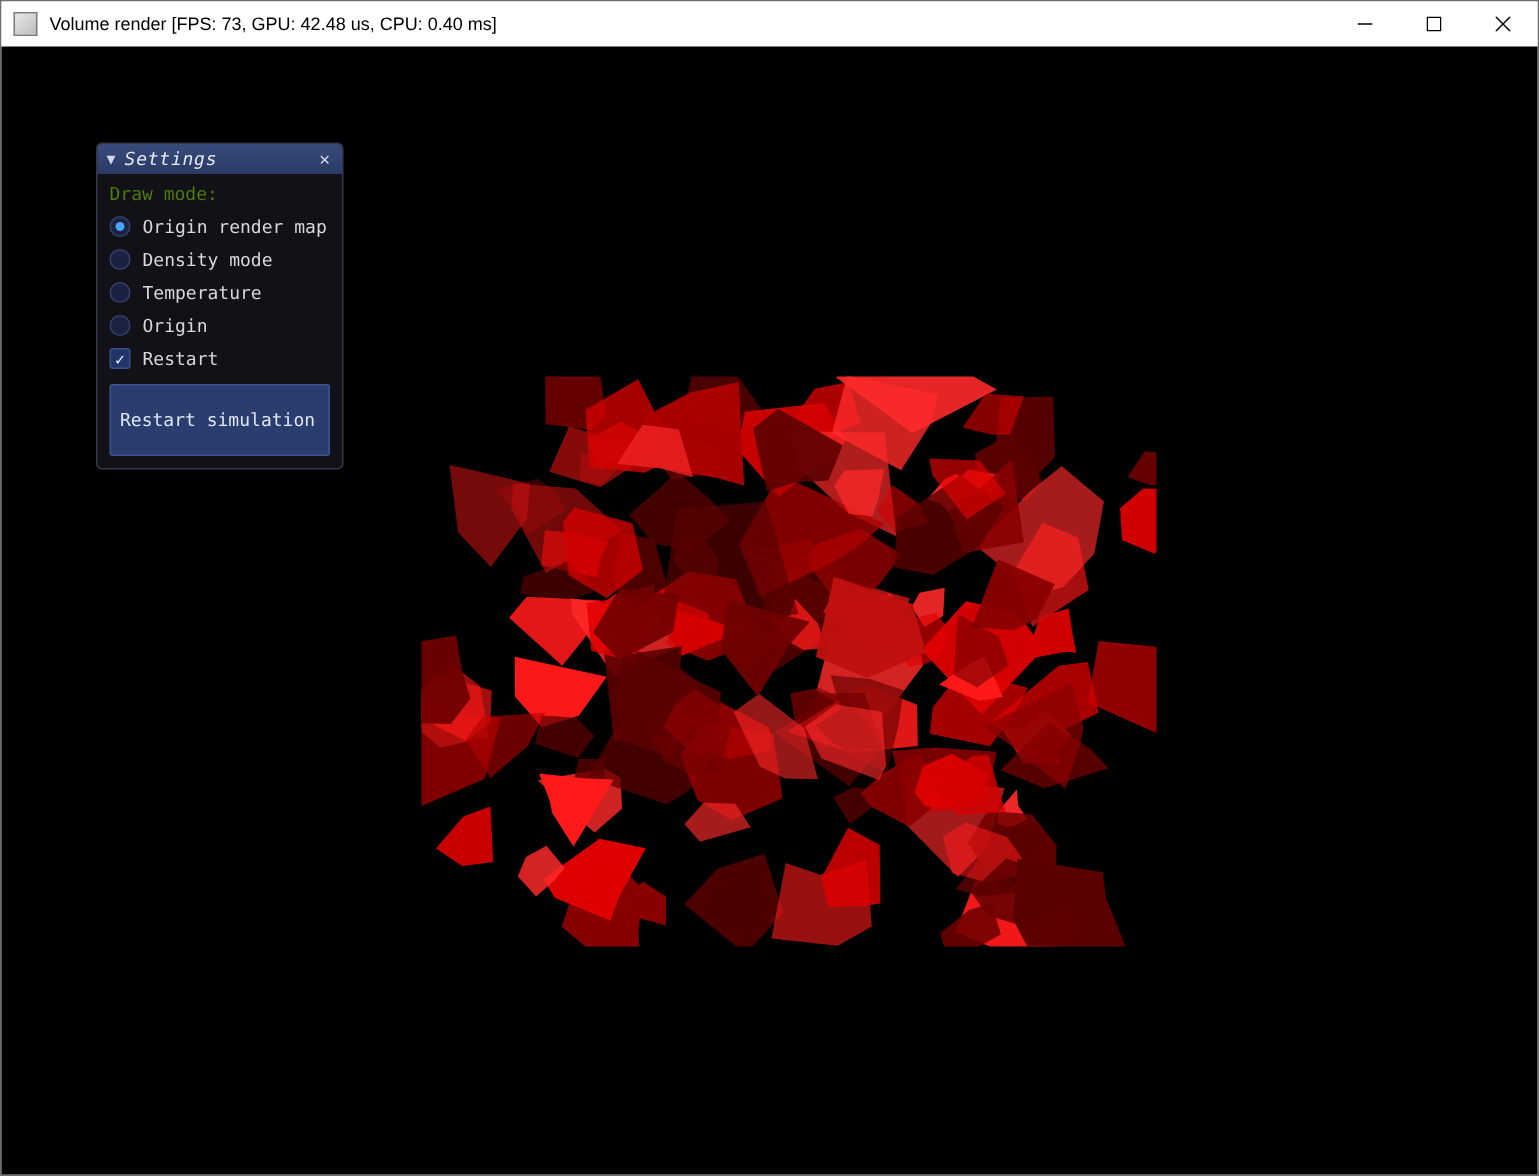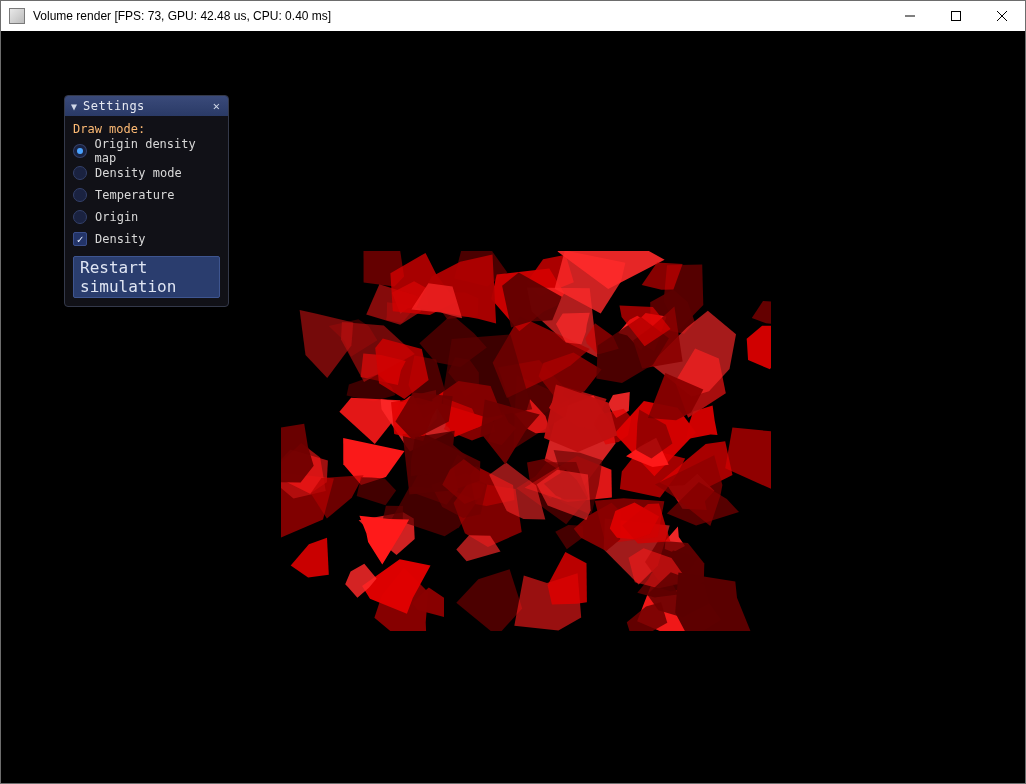--- a/index.html
+++ b/index.html
@@ -34,46 +34,46 @@
     box-shadow: 0 2px 6px rgba(0,0,0,.6);
   }
   .imgui-header {
     height: 20px; display: flex; align-items: center; gap: 6px;
     padding: 0 6px;
     background: linear-gradient(#3a4a7a,#2a3a66);
     border-radius: 3px 3px 0 0;
     cursor: move;
   }
   .imgui-header .collapse-arrow { font-size: 10px; color: #cfd6e6; }
-  .imgui-header .panel-title { flex: 1; color: #e6e9f2; letter-spacing: .5px; font-size: 12px; }
+  .imgui-header .panel-title { flex: 1; color: #e6e9f2; letter-spacing: .5px; font-size: 12px; font-style: italic; }
   .imgui-header .panel-close { color: #cfd6e6; font-size: 12px; cursor: pointer; padding: 0 2px; }
   .imgui-body { padding: 6px 8px 8px 8px; display: flex; flex-direction: column; gap: 4px; }
-  .imgui-label { color: #fdba74; margin-bottom: 2px; }
+  .imgui-label { color: #4d7c0f; margin-bottom: 2px; }
   .radio-row, .check-row { display: flex; align-items: center; gap: 8px; height: 18px; cursor: pointer; }
   .radio {
     width: 14px; height: 14px; border-radius: 50%;
     background: #1a2240; border: 1px solid #33406a; position: relative;
   }
   .radio.selected::after {
     content: ""; position: absolute; inset: 3px; border-radius: 50%;
     background: #4aa3ff;
   }
   .checkbox {
     width: 14px; height: 14px; border-radius: 2px;
     background: #233468; border: 1px solid #3a4e8a;
     display: flex; align-items: center; justify-content: center;
     color: #e8f0ff; font-size: 11px; line-height: 1;
   }
   .imgui-button {
     margin-top: 4px;
     background: #2a3d6e;
     border: 1px solid #3e5590;
     color: #dfe5f3;
-    padding: 1px 6px;
-    font-family: inherit; font-size: 16px;
+    padding: 16px 6px;
+    font-family: inherit; font-size: 12px;
     text-align: left;
     border-radius: 2px;
     cursor: pointer;
   }
 </style>
 </head>
 <body>
 
 <div class="window">
 
@@ -230,37 +230,37 @@
       <div class="imgui-header">
         <span class="collapse-arrow">▼</span>
         <span class="panel-title">Settings</span>
         <span class="panel-close">✕</span>
       </div>
       <div class="imgui-body">
         <div class="imgui-label">Draw mode:</div>
 
         <div class="radio-row">
           <span class="radio selected"></span>
-          <span>Origin density map</span>
+          <span>Origin render map</span>
         </div>
         <div class="radio-row">
           <span class="radio"></span>
           <span>Density mode</span>
         </div>
         <div class="radio-row">
           <span class="radio"></span>
           <span>Temperature</span>
         </div>
         <div class="radio-row">
           <span class="radio"></span>
           <span>Origin</span>
         </div>
 
         <div class="check-row">
           <span class="checkbox">✓</span>
-          <span>Density</span>
+          <span>Restart</span>
         </div>
 
         <button class="imgui-button">Restart simulation</button>
       </div>
     </div>
   </div>
 </div>
 
 </body></html>

